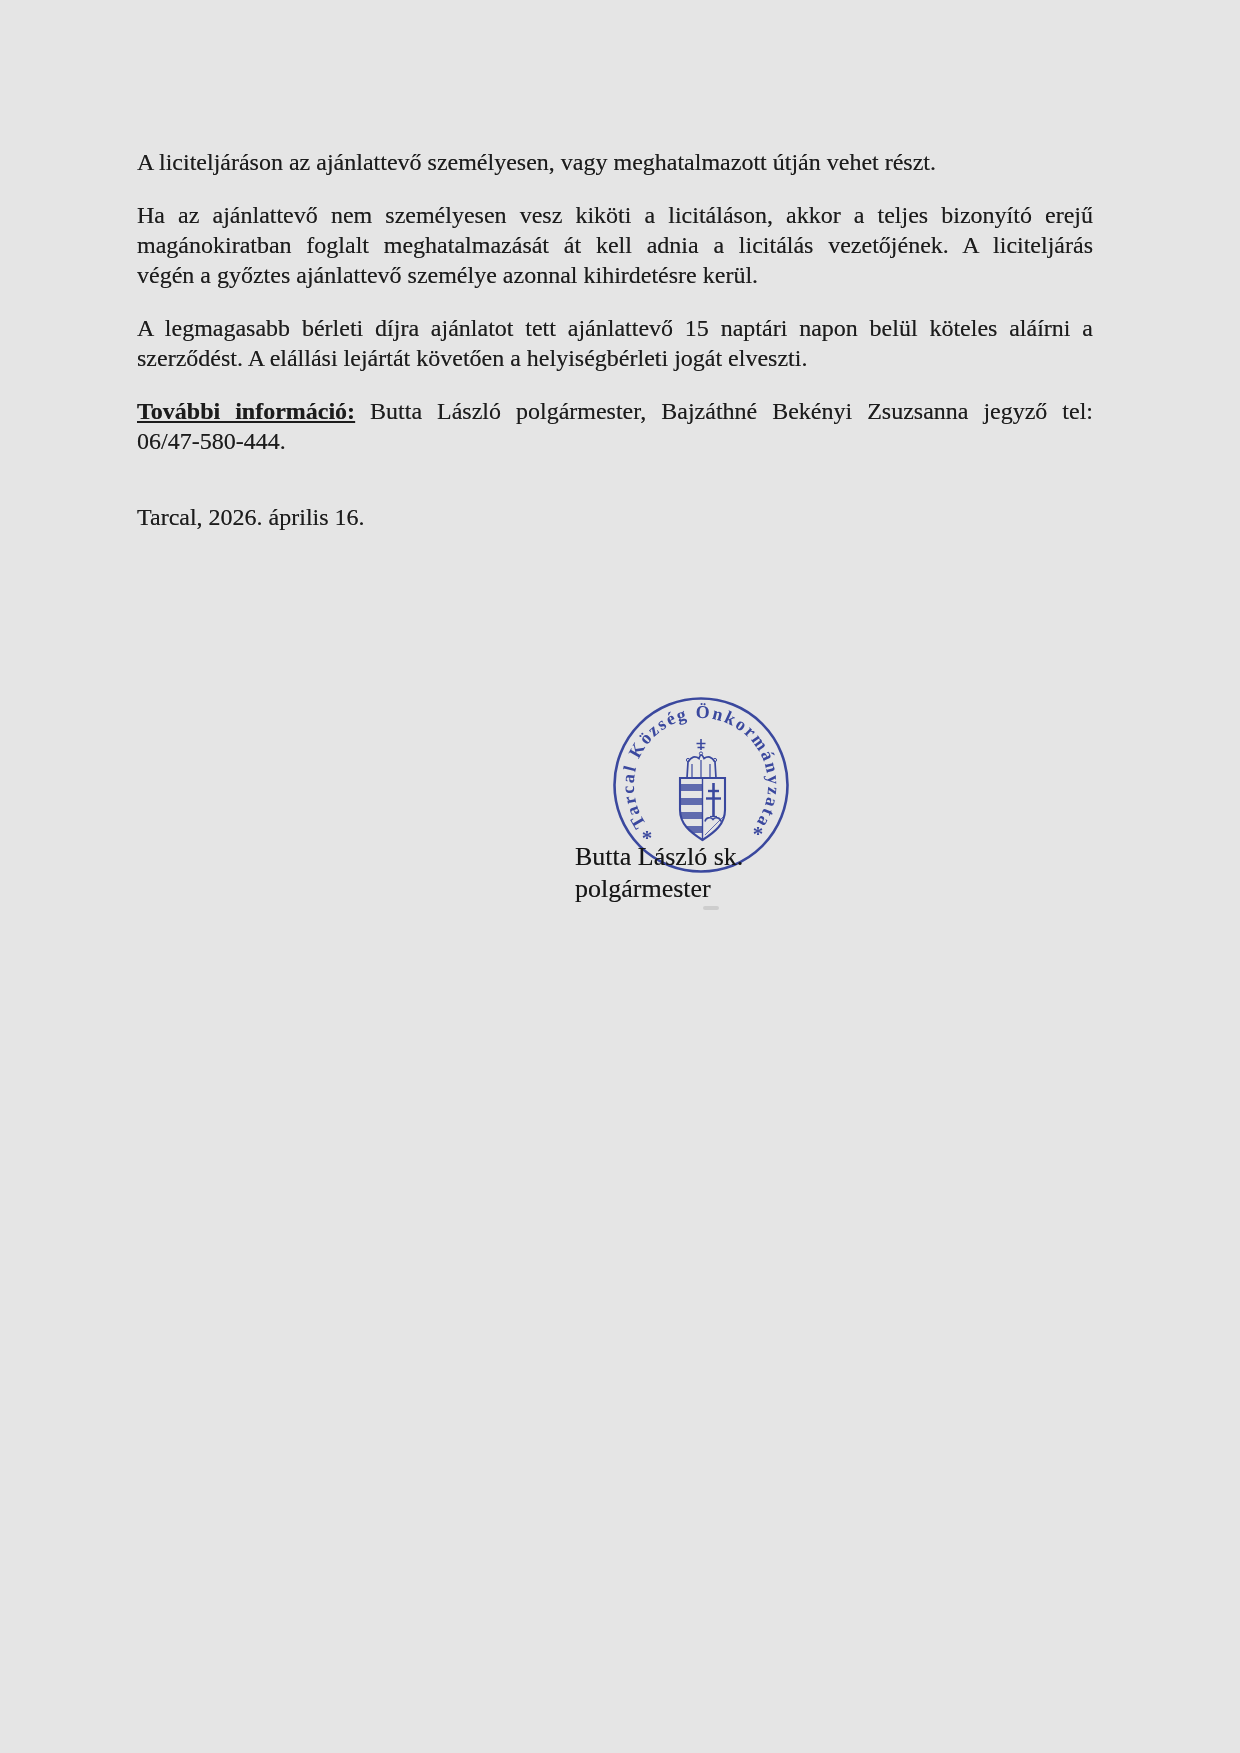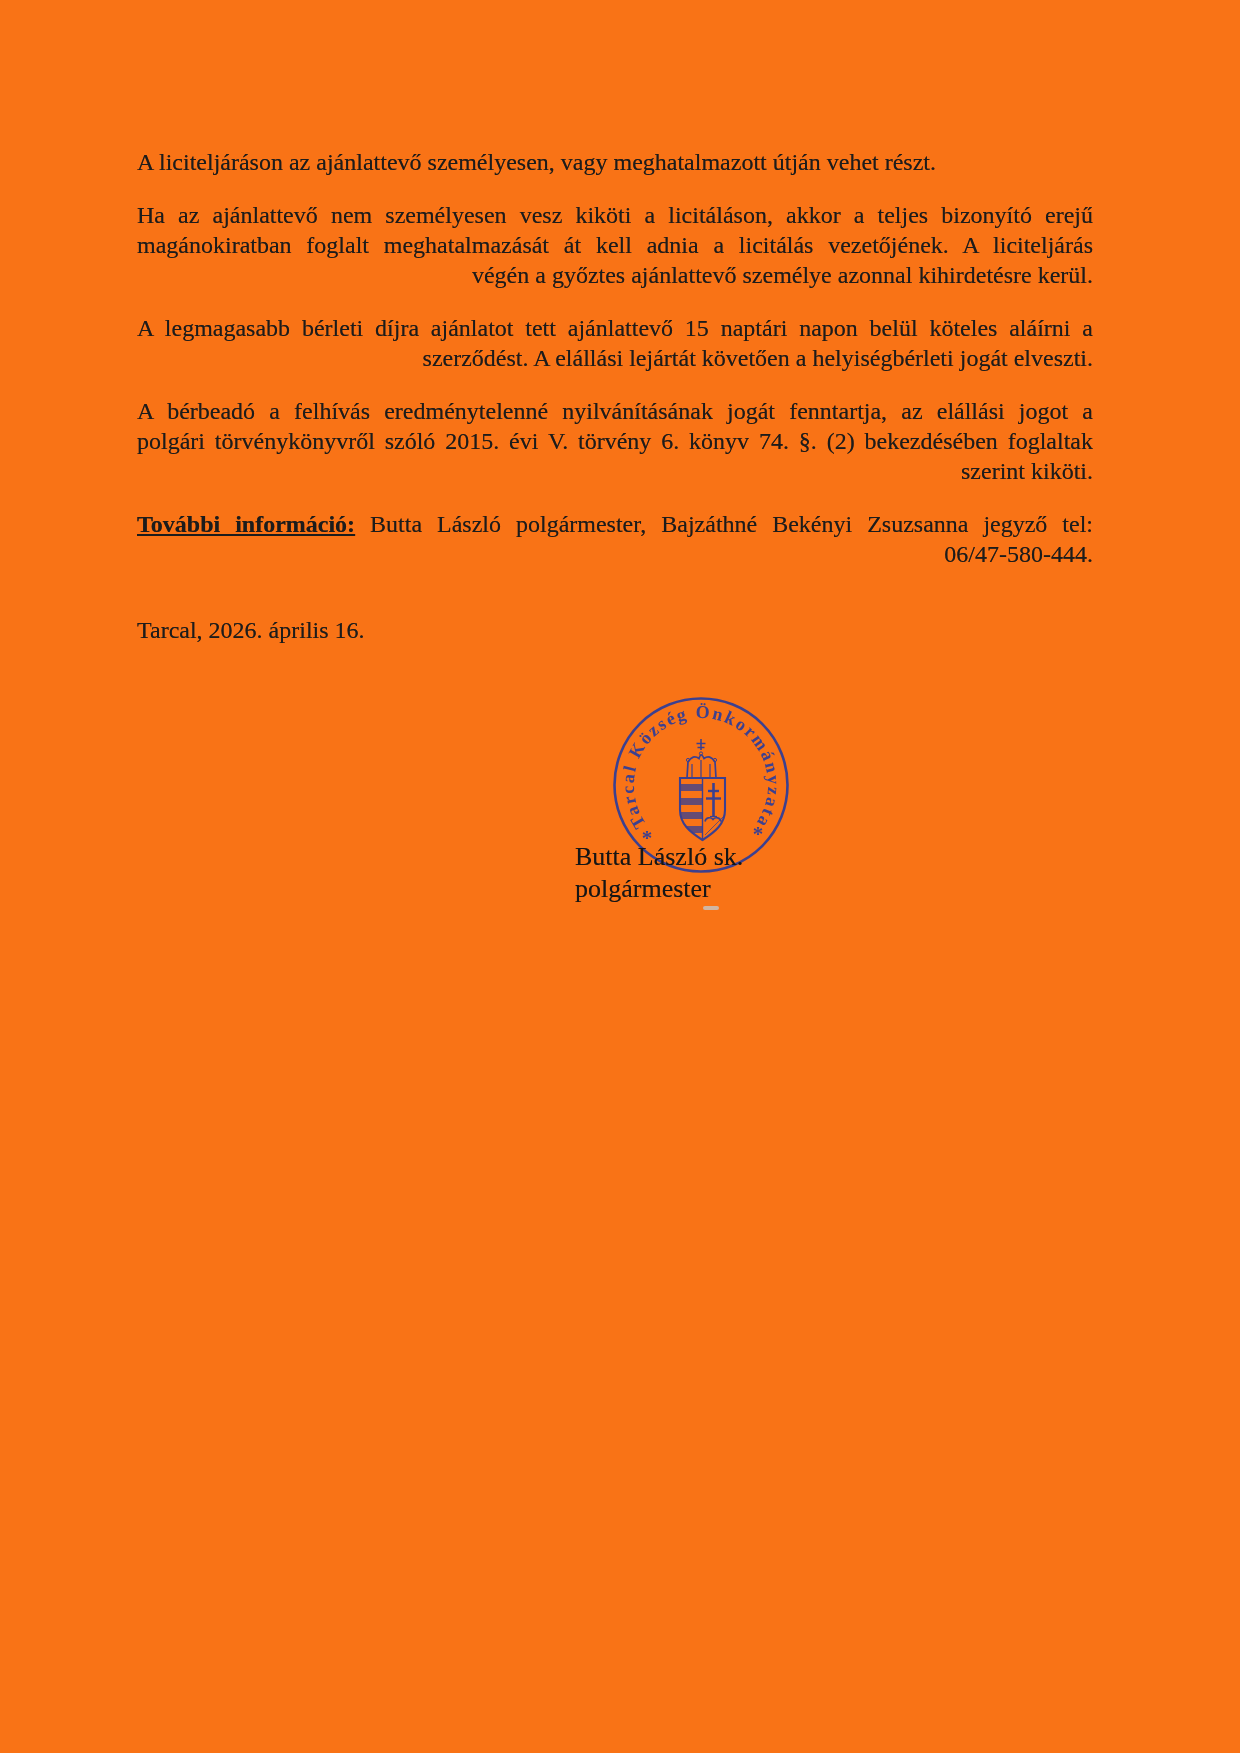--- a/index.html
+++ b/index.html
@@ -1,30 +1,30 @@
 <!DOCTYPE html>
 <html><head>
 <meta charset="utf-8">
 <style>
   html,body{margin:0;padding:0;background:#ffffff;}
   .page{
     position:relative;
     width:1240px;height:1753px;
-    background:#f97316;
+    background:#e5e5e5;
     overflow:hidden;
     font-family:"Liberation Serif","DejaVu Serif",serif;
   }
   .textblock{
     position:absolute;left:137px;top:147px;width:956px;
     font-size:24px;line-height:30px;
     color:#1c1c1c;
     text-shadow:0 0 .5px rgba(20,20,20,.55);
   }
   .para{margin:0 0 23px 0;}
-  .tline{text-align:right;}
+  .tline{text-align:left;}
   .tline.j{text-align:justify;text-align-last:justify;text-justify:inter-word;}
   .lead{font-weight:bold;text-decoration:underline;}
   .dateline{margin-top:46px;}
   .stamp{
     position:absolute;left:611px;top:694px;width:178px;height:182px;
     color:#2e3d99;opacity:.93;
   }
   .stamp text{font-family:"Liberation Serif","DejaVu Serif",serif;fill:currentColor;}
   .signature{
     position:absolute;left:575px;top:841px;width:330px;
@@ -50,25 +50,20 @@
         <div class="tline j">Ha az ajánlattevő nem személyesen vesz kiköti a licitáláson, akkor a teljes bizonyító erejű</div>
         <div class="tline j">magánokiratban foglalt meghatalmazását át kell adnia a licitálás vezetőjének. A liciteljárás</div>
         <div class="tline">végén a győztes ajánlattevő személye azonnal kihirdetésre kerül.</div>
       </div>
 
     <div class="para">
         <div class="tline j">A legmagasabb bérleti díjra ajánlatot tett ajánlattevő 15 naptári napon belül köteles aláírni a</div>
         <div class="tline">szerződést. A elállási lejártát követően a helyiségbérleti jogát elveszti.</div>
       </div>
 
-    <div class="para">
-        <div class="tline j">A bérbeadó a felhívás eredménytelenné nyilvánításának jogát fenntartja, az elállási jogot a</div>
-        <div class="tline j">polgári törvénykönyvről szóló 2015. évi V. törvény 6. könyv 74. §. (2) bekezdésében foglaltak</div>
-        <div class="tline">szerint kiköti.</div>
-      </div>
 
 
     <div class="para">
       <div class="tline j">
         <span class="lead">További információ:</span><span> Butta László polgármester,  Bajzáthné Bekényi Zsuzsanna jegyző tel:</span>
       </div>
       <div class="tline">06/47-580-444.</div>
     </div>
 
     <div class="dateline">Tarcal, 2026. április 16.</div>

